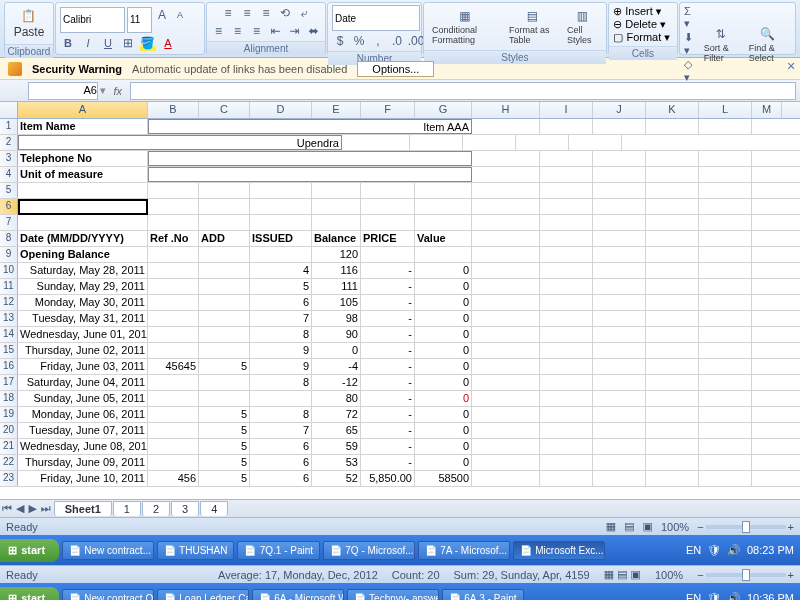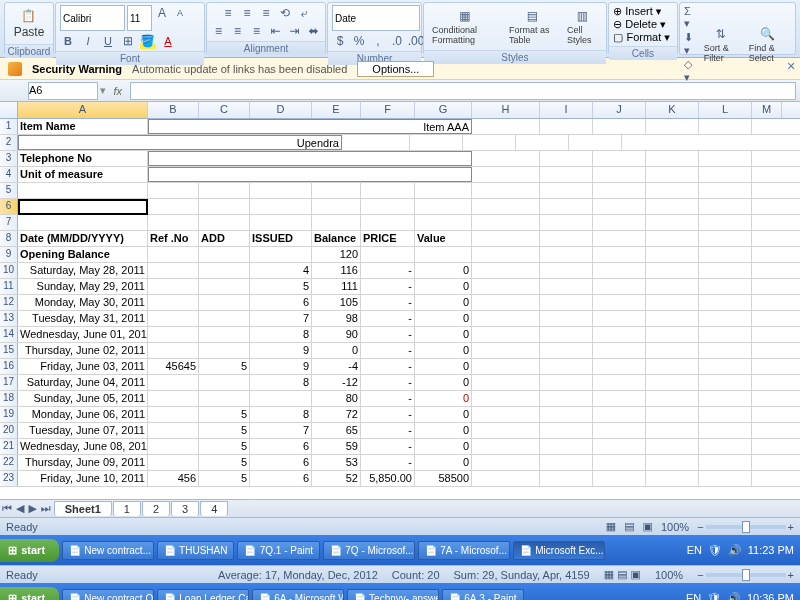--- a/index.html
+++ b/index.html
@@ -9,21 +9,21 @@
 .rgrp-body{flex:1;display:flex;align-items:center;justify-content:center;padding:2px 4px;gap:3px}
 .rgrp-label{text-align:center;color:#5a7299;font-size:10px;padding:1px;background:linear-gradient(#e0eaf7,#cfdef0);border-top:1px solid #c5d7ed}
 .ric{width:16px;height:16px;display:inline-flex;align-items:center;justify-content:center;font-size:12px;color:#4a5f82}
 .rbtn{display:flex;flex-direction:column;align-items:center;padding:2px 3px;border:1px solid transparent;border-radius:2px;cursor:pointer}
 .rbtn-lbl{font-size:12px;color:#3b3b3b;margin-top:1px}
 .fontsel{height:26px;border:1px solid #a6b9d4;background:#fff;font-size:10px;padding:0 2px}
 .sec-warn{background:#fef7e2;border-bottom:1px solid #e5d58e;height:22px;display:flex;align-items:center;padding:0 8px;gap:10px;font-size:11px}
 .shield{width:14px;height:14px;background:linear-gradient(135deg,#f4b942,#e67817);border-radius:2px}
 .opt-btn{border:1px solid #b9a86f;background:#fff;padding:1px 14px;font-size:11px;cursor:pointer}
 .namebox{background:linear-gradient(#f2f6fb,#e0e9f4);height:22px;display:flex;align-items:center;border-bottom:1px solid #a6b9d4;padding-left:28px}
-.nb-cell{width:70px;height:18px;background:#fff;border:1px solid #a6b9d4;text-align:left;font-size:11px;padding-top:1px}
+.nb-cell{width:70px;height:18px;background:#fff;border:1px solid #a6b9d4;text-align:right;font-size:11px;padding-top:1px}
 .fx{margin:0 8px;font-style:italic;color:#666}
 .fx-bar{flex:1;height:18px;background:#fff;border:1px solid #a6b9d4;margin-right:4px}
 .grid{background:#fff;position:relative}
 .colhdr{display:flex;background:linear-gradient(#f7fafd,#e5edf9);border-bottom:1px solid #9fb5d3;height:17px}
 .rh-corner{width:18px;border-right:1px solid #9fb5d3;background:linear-gradient(#f7fafd,#e5edf9)}
 .ch{border-right:1px solid #c5d1e3;text-align:center;font-size:11px;color:#3e5574;padding-top:1px;cursor:pointer}
 .ch.sel{background:linear-gradient(#fde4a8,#f9d16c)}
 .rows{height:380px;overflow:hidden}
 .row{display:flex;height:16px;border-bottom:1px solid #d4d4d4}
 .rh{width:18px;background:linear-gradient(90deg,#f7fafd,#e5edf9);border-right:1px solid #9fb5d3;text-align:center;font-size:10px;color:#3e5574;padding-top:1px;cursor:pointer}
@@ -82,21 +82,20 @@
     <span class="ric">
             <u>U</u>
           </span>
     <span class="ric">⊞</span>
     <span class="ric" style="background:linear-gradient(transparent 70%,#ffeb3b 70%)">🪣</span>
     <span class="ric" style="color:#c00">
             <u>A</u>
           </span>
    </div>
   </div>
-  <div class="rgrp-label">Font</div>
  </div>
  <div class="rgrp" style="min-width:120px">
   <div class="rgrp-body" style="flex-direction:column;gap:2px">
    <div style="display:flex;gap:3px">
     <span class="ric">≡</span>
     <span class="ric">≡</span>
     <span class="ric">≡</span>
     <span class="ric">⟲</span>
     <span class="ric">⤶</span>
    </div>
@@ -569,21 +568,21 @@
       <div class="tbtn ">📄 THUSHAN</div>
       <div class="tbtn ">📄 7Q.1 - Paint</div>
       <div class="tbtn ">📄 7Q - Microsof...</div>
       <div class="tbtn ">📄 7A - Microsof...</div>
       <div class="tbtn act">📄 Microsoft Exc...</div>
     </div>
  <div class="tray">
   <span>EN</span>
   <span>🛡</span>
       <span>🔊</span>
-  <span>11:23 PM</span>
+  <span>08:23 PM</span>
  </div>
 </div>
 
 <div class="status">
  <span>Ready</span>
  <div class="right" style="gap:14px">
   <span>Average: 17, Monday, Dec, 2012</span>
   <span>Count: 20</span>
   <span>Sum: 29, Sunday, Apr, 4159</span>
   <span>▦ ▤ ▣</span>

